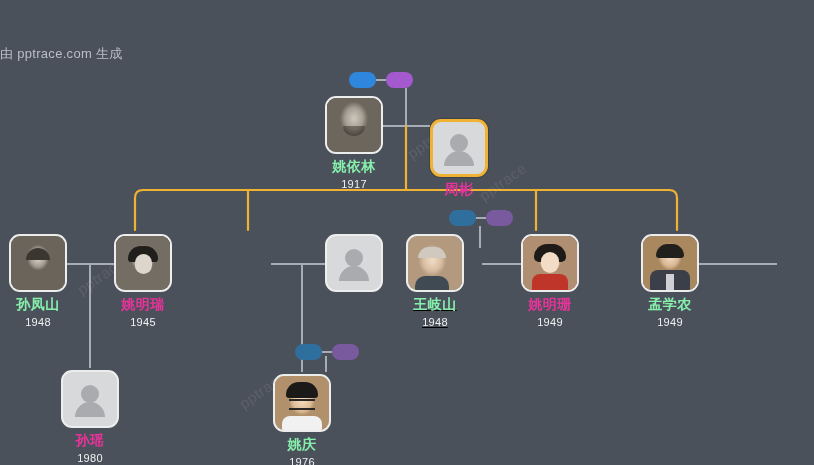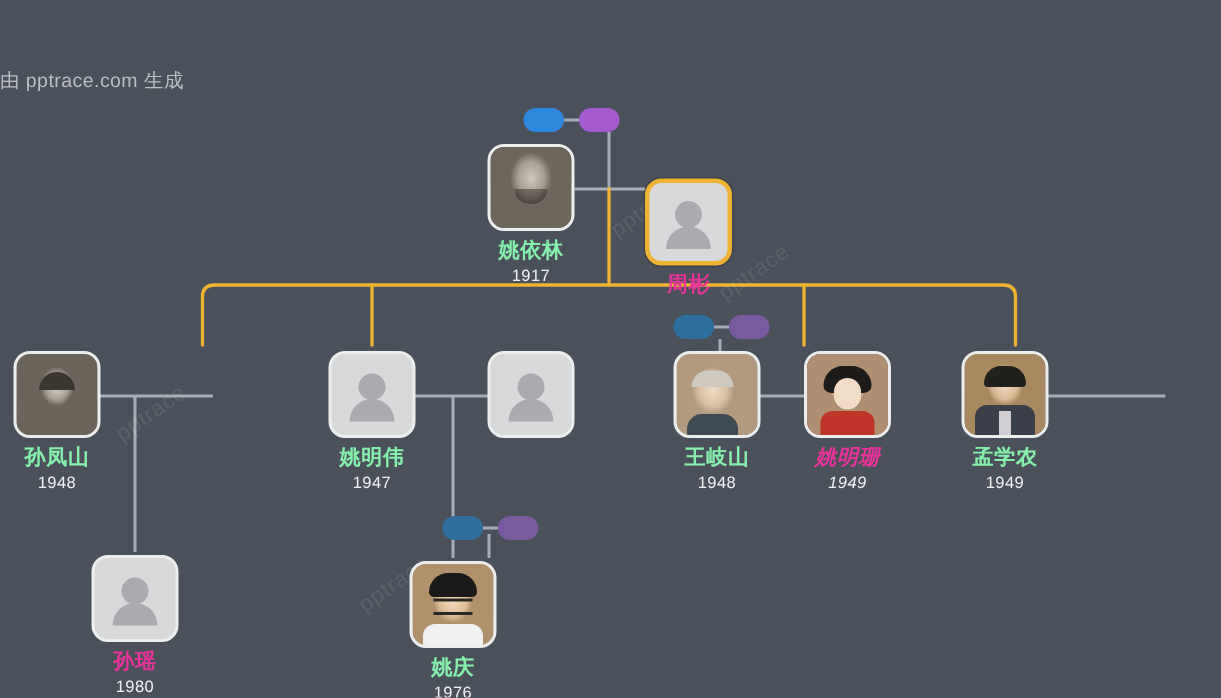--- a/index.html
+++ b/index.html
@@ -232,52 +232,55 @@
     <div class="card photo">
       <div class="face" style="background:
              radial-gradient(ellipse 11px 13px at 50% 40%, #ded8cf 0%, #a59c91 70%, #6b645b 100%),
              linear-gradient(180deg, #b9b3a9 0%, #8e887f 40%, #5b564e 70%, #726c64 100%);"></div>
       <div style="position:absolute; left:50%; top:22%; width:24px; height:12px; margin-left:-12px; border-radius:12px 12px 0 0; background:#3a3630;"></div>
     </div>
     <div class="name m">孙凤山</div>
     <div class="year">1948</div>
   </div>
 
-
-  <div class="node" style="left:216px; top:234px;">
-    <div class="card plain">
-      <div class="avatar-head"></div>
-      <div class="avatar-body"></div>
-    </div>
-    <div class="name m">姚明伟</div>
-    <div class="year">1947</div>
-  </div>
+  <div class="node" style="left:111px; top:234px;">
+    <div class="card photo">
+      <div class="face" style="background:
+             radial-gradient(ellipse 12px 14px at 50% 42%, #e6e0d7 0%, #b1a89d 70%, #746d64 100%),
+             linear-gradient(180deg, #2e2b27 0%, #3a3631 35%, #9b958c 72%, #c9c4bc 100%);"></div>
+      <div style="position:absolute; left:50%; top:18%; width:30px; height:16px; margin-left:-15px; border-radius:15px 15px 4px 4px; background:#211f1c;"></div>
+      <div style="position:absolute; left:50%; top:34%; width:17px; height:20px; margin-left:-8.5px; border-radius:9px; background:#ddd6cc;"></div>
+    </div>
+    <div class="name f">姚明瑞</div>
+    <div class="year">1945</div>
+  </div>
+
 
   <div class="node" style="left:322px; top:234px;">
     <div class="card plain">
       <div class="avatar-head"></div>
       <div class="avatar-body"></div>
     </div>
     <div class="name m"></div>
     <div class="year"></div>
   </div>
 
-  <div class="node" style="left:446px; top:234px;">
+  <div class="node" style="left:403px; top:234px;text-decoration:underline;">
     <div class="card photo">
       <div class="face" style="background:
              radial-gradient(ellipse 14px 16px at 45% 45%, #f0ddc8 0%, #d9bfa2 65%, #b39a7e 100%),
              linear-gradient(110deg, #e8e6e0 0%, #cfd3cc 45%, #8f9b92 72%, #5f6f63 100%);"></div>
       <div style="position:absolute; left:45%; top:20%; width:28px; height:11px; margin-left:-14px; border-radius:14px 14px 0 0; background:#cfc9c0;"></div>
       <div style="position:absolute; left:45%; bottom:0; width:34px; height:14px; margin-left:-17px; border-radius:10px 10px 0 0; background:#3f4a52;"></div>
     </div>
     <div class="name m">王岐山</div>
     <div class="year">1948</div>
   </div>
 
-  <div class="node" style="left:533px; top:234px;font-style:italic;">
+  <div class="node" style="left:518px; top:234px;">
     <div class="card photo">
       <div class="face" style="background:
              radial-gradient(ellipse 12px 14px at 50% 40%, #f6e2ce 0%, #e0c2a6 70%, #b08e72 100%),
              linear-gradient(180deg, #6e3b33 0%, #8a3e33 40%, #b8372c 70%, #c9412f 100%);"></div>
       <div style="position:absolute; left:50%; top:14%; width:32px; height:18px; margin-left:-16px; border-radius:16px 16px 6px 6px; background:#1d1a18;"></div>
       <div style="position:absolute; left:50%; top:30%; width:18px; height:21px; margin-left:-9px; border-radius:9px; background:#f2dcc6;"></div>
       <div style="position:absolute; left:50%; bottom:0; width:36px; height:16px; margin-left:-18px; border-radius:8px 8px 0 0; background:#c0352a;"></div>
     </div>
     <div class="name f">姚明珊</div>
     <div class="year">1949</div>

